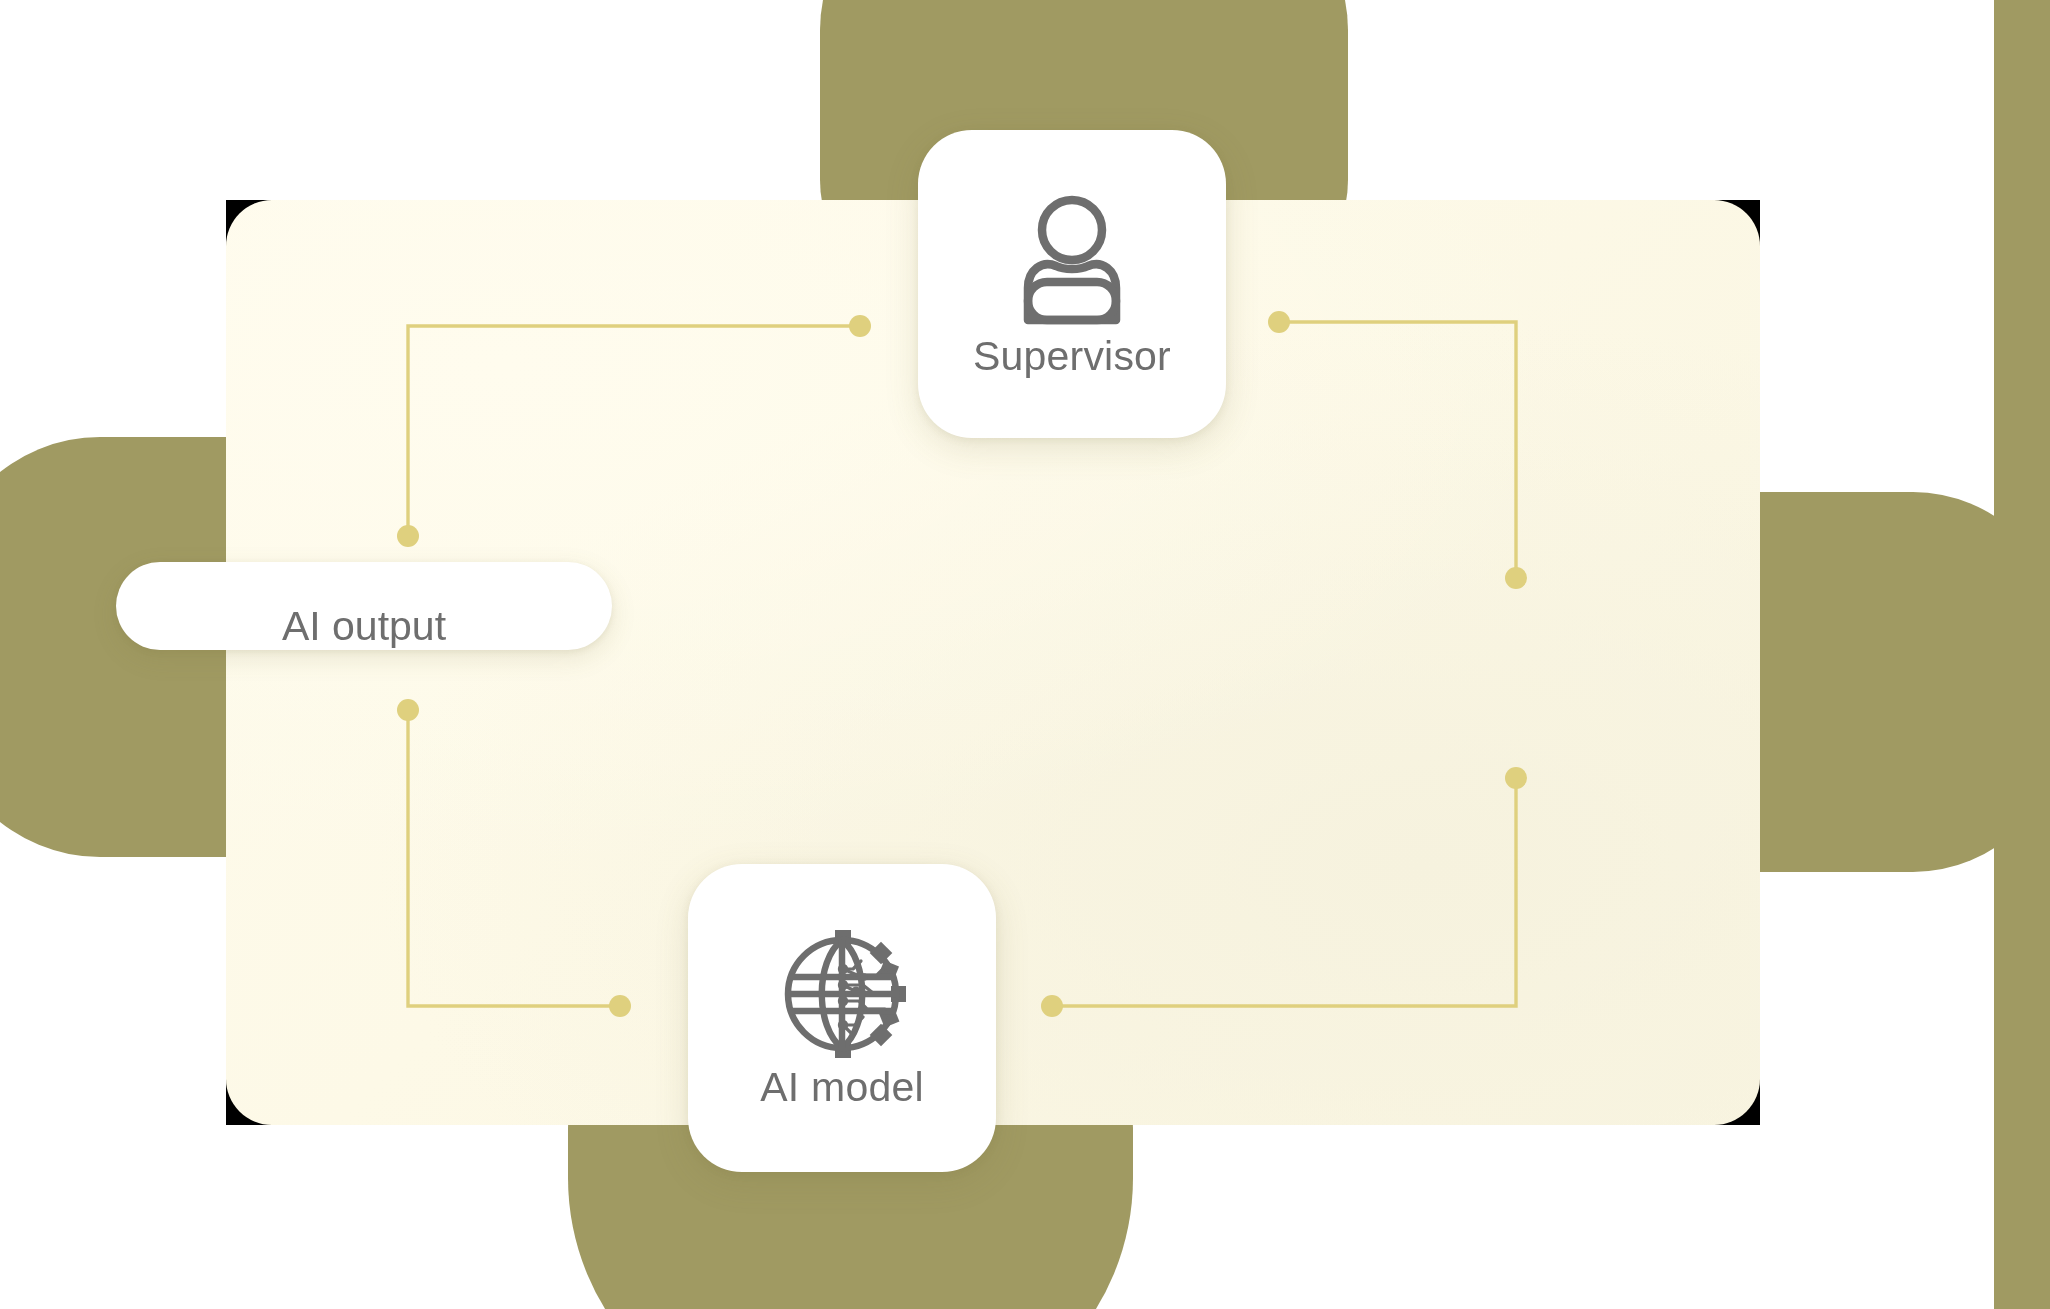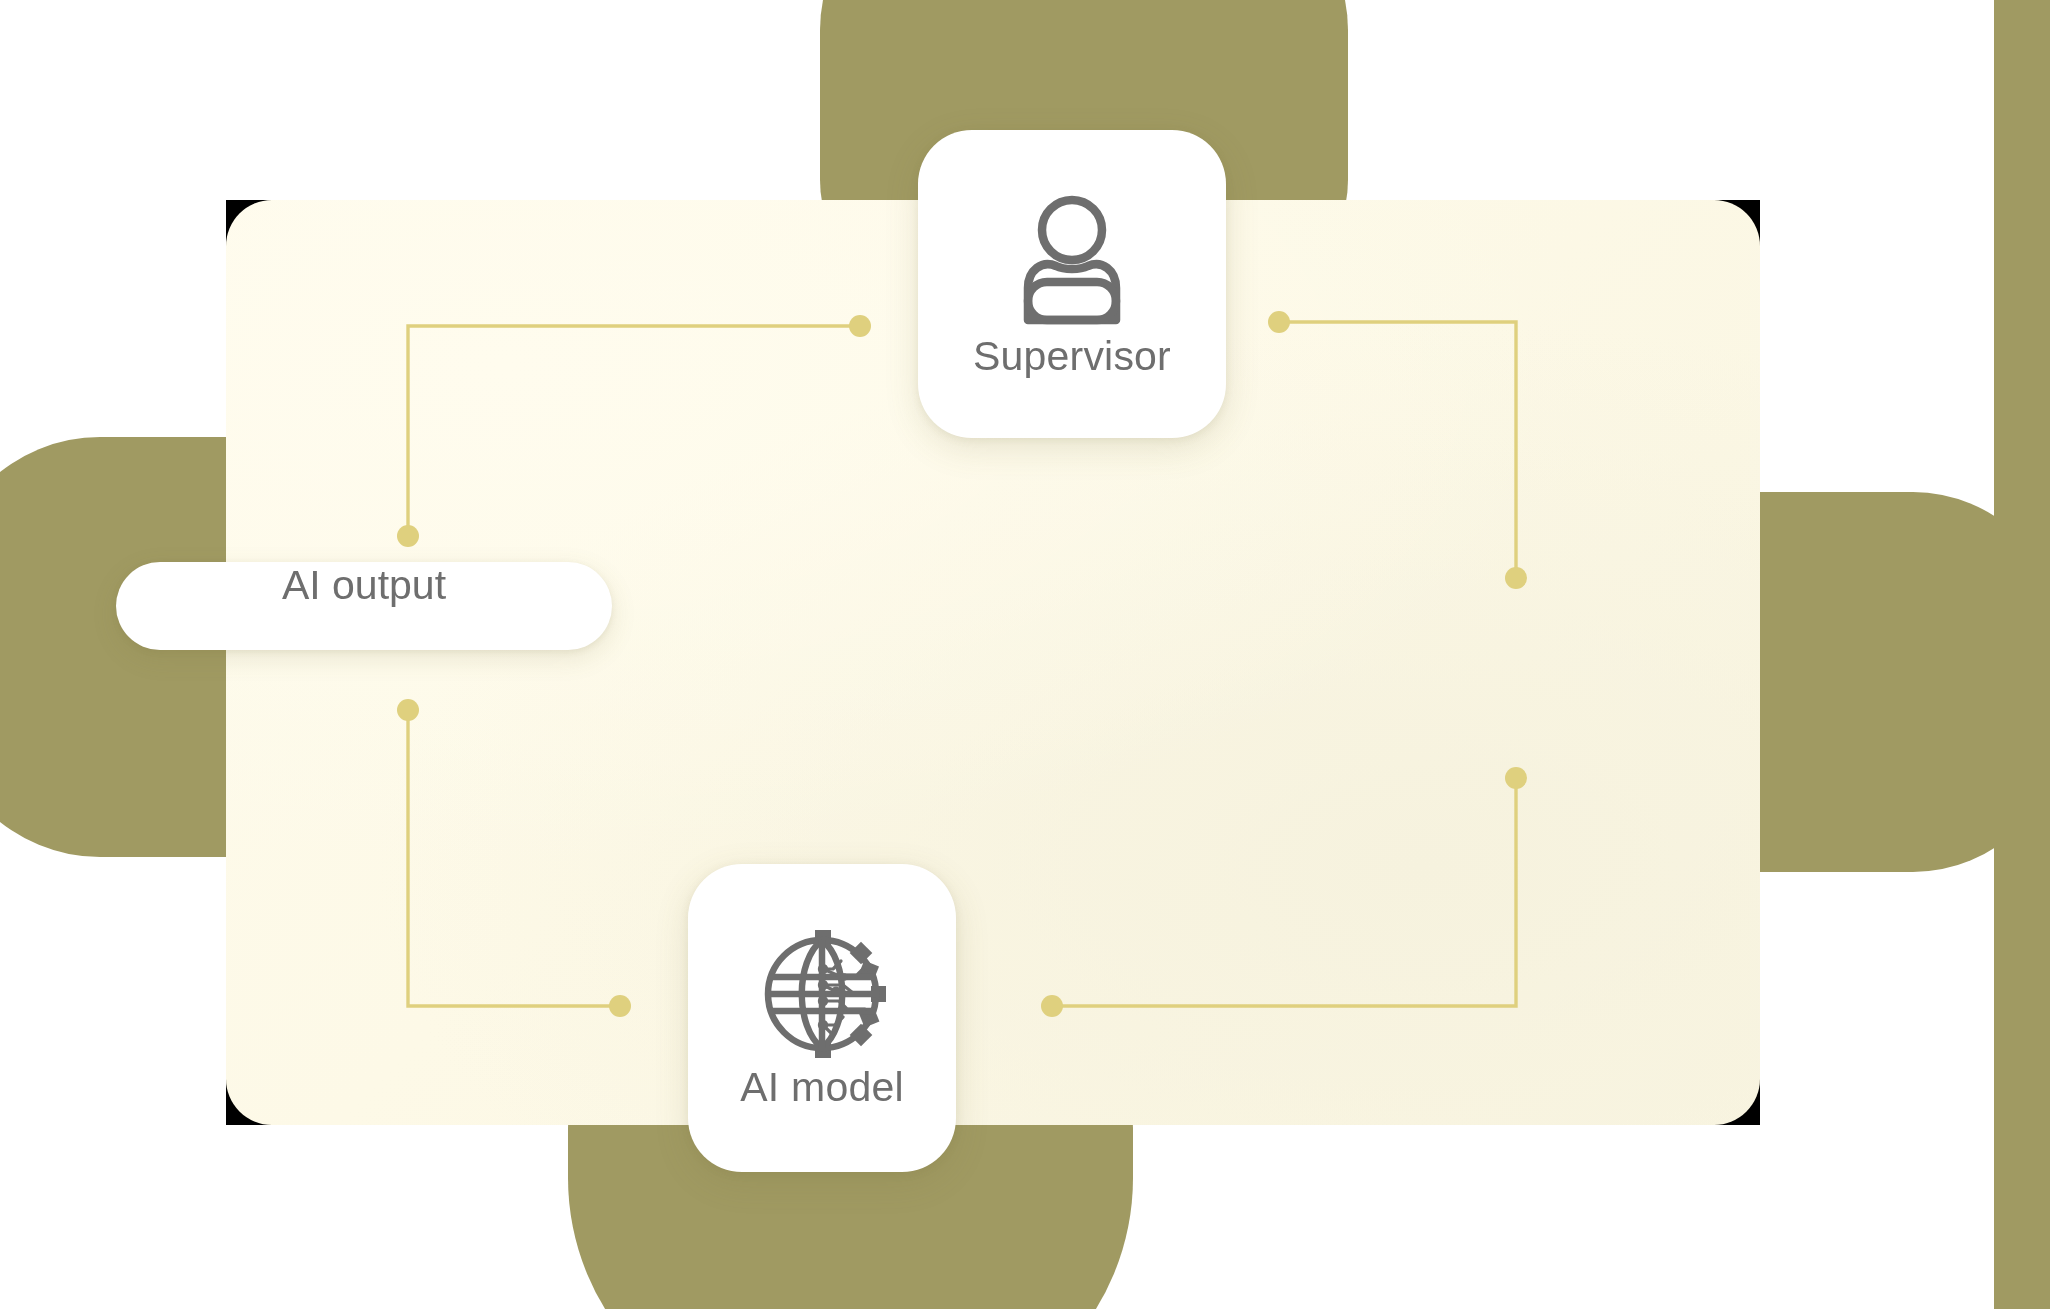--- a/index.html
+++ b/index.html
@@ -26,26 +26,26 @@
         overflow:hidden;}
 
   
   #wires{position:absolute;left:0;top:0;width:2050px;height:1309px;pointer-events:none;}
 
   
   .node-card{position:absolute;background:#FFFFFF;border-radius:54px;
              box-shadow:0 10px 34px rgba(120,112,60,.16), 0 2px 8px rgba(120,112,60,.10);
              display:flex;flex-direction:column;align-items:center;justify-content:center;}
   #node-supervisor{left:918px;top:130px;width:308px;height:308px;}
-  #node-aimodel{left:688px;top:864px;width:268px;height:308px;text-align:right;}
+  #node-aimodel{left:688px;top:864px;width:308px;height:308px;text-align:right;}
   .node-icon{display:block;}
   .node-label{margin-top:4px;font-size:41px;color:#6E6E6E;letter-spacing:.2px;line-height:1;}
 
   
-  .pill{position:absolute;display:flex;align-items:flex-start;justify-content:center;
+  .pill{position:absolute;display:flex;align-items:flex-end;justify-content:center;
         border-radius:46px;}
   #pill-ai-output{left:116px;top:562px;width:496px;height:88px;background:#FFFFFF;
         box-shadow:0 8px 26px rgba(120,112,60,.14), 0 2px 6px rgba(120,112,60,.10);}
   #pill-ai-output .pill-text{font-size:41px;color:#6E6E6E;}
   #pill-maak{left:1340px;top:626px;width:594px;height:104px;background:#FCF8E4;
         box-shadow:0 8px 26px rgba(120,112,60,.10);}
   #pill-maak .pill-text{font-size:41px;color:#C6A92A;}
 </style>
 </head>
 <body>

